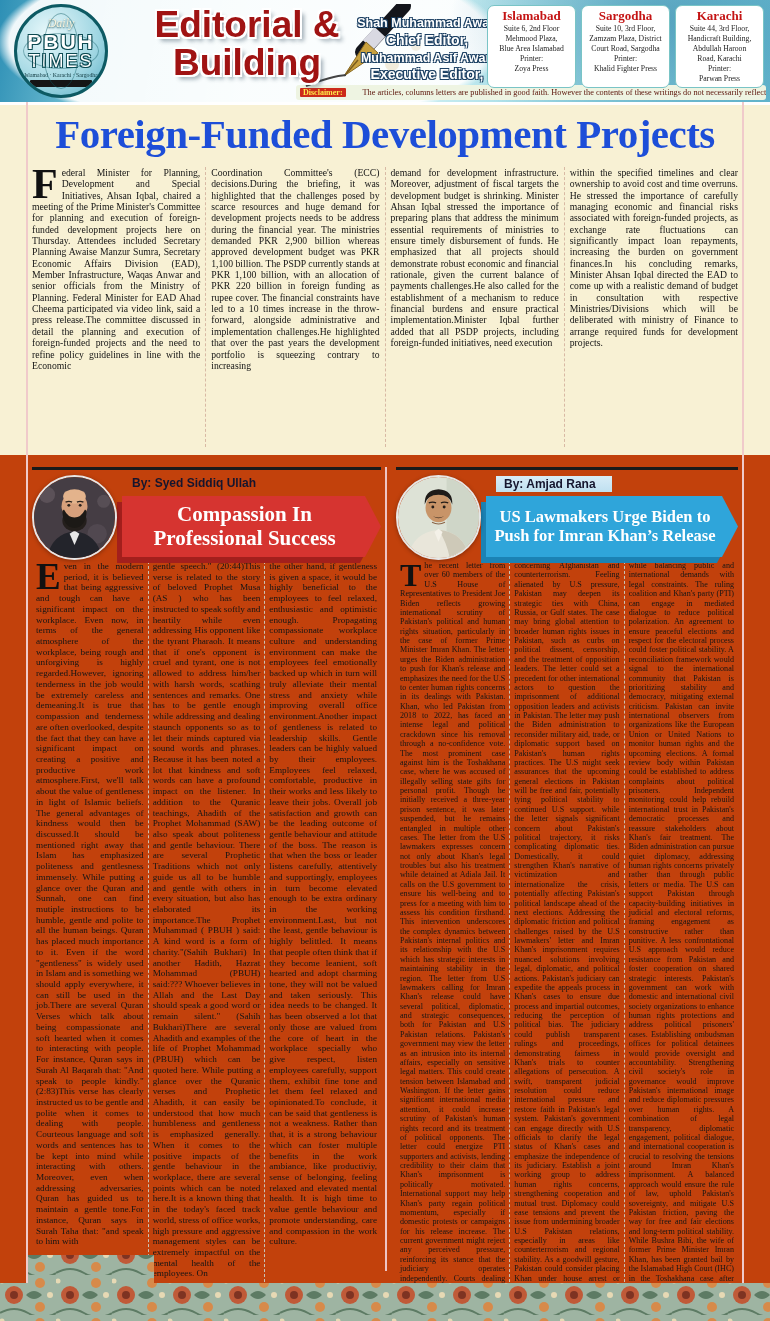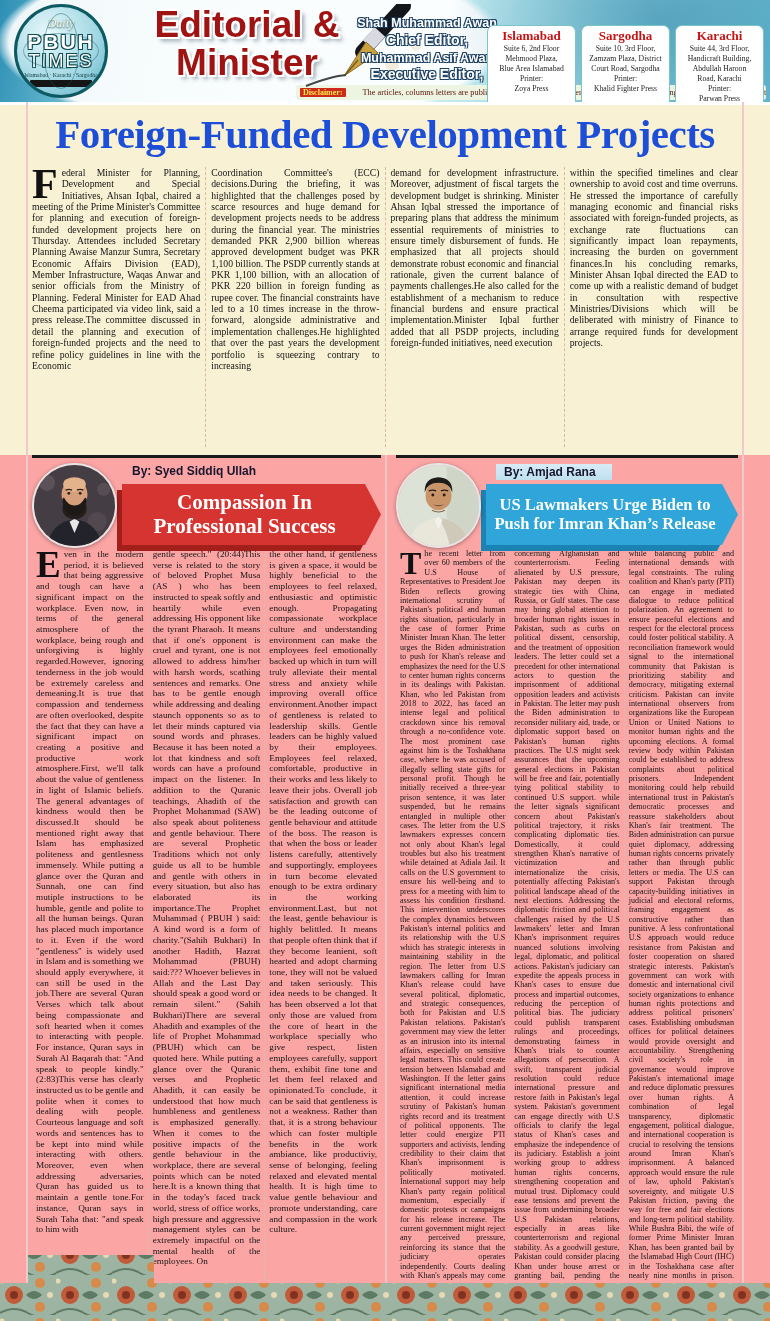--- a/index.html
+++ b/index.html
@@ -34,41 +34,41 @@
 
   .pen { position:absolute; left:292px; top:4px; width:150px; height:94px; z-index:1; }
 
   .editors { position:absolute; left:338px; top:16px; width:148px; text-align:center; z-index:2;margin-left:15px; }
   .editors .name { display:block; font-family:"Liberation Sans",sans-serif; font-weight:bold; font-size:12.5px; color:#fff; line-height:1.25;
     text-shadow:-1px -1px 0 #1b3f62,1px -1px 0 #1b3f62,-1px 1px 0 #1b3f62,1px 1px 0 #1b3f62; }
   .editors .role { display:block; font-family:"Liberation Sans",sans-serif; font-weight:bold; font-size:14px; color:#fff; margin-bottom:3px;
     text-shadow:-1px -1px 0 #1b3f62,1px -1px 0 #1b3f62,-1px 1px 0 #1b3f62,1px 1px 0 #1b3f62; }
 
   .offices { position:absolute; left:487px; top:5px; display:flex; gap:5px; z-index:2; }
-  .office { width:89px; background:#fff; border:1.5px solid #79c4c6; border-radius:7px; padding:2px 2px 3px; text-align:center;margin-top:20px; }
+  .office { width:89px; background:#fff; border:1.5px solid #79c4c6; border-radius:7px; padding:2px 2px 3px; text-align:center; }
   .office .city { font-weight:bold; font-size:13px; color:#c41414; line-height:1.2; }
   .office .addr { font-size:7.7px; line-height:1.3; color:#1d1d1d; white-space:pre-line; }
 
   .disclaimer { position:absolute; left:296px; top:85px; right:4px; height:15px; background:#eef4e2; border-radius:3px;
     display:flex; align-items:center; gap:17px; padding:0 4px; font-size:8.3px; color:#5a1208; white-space:nowrap; overflow:hidden; }
   .disclaimer .lbl { background:#cc2a1a; color:#ffe84a; font-weight:bold; font-size:8px; padding:0 3px; border-radius:1px; }
 
   
   .headline { height:60px; background:#f8f1d4; border-top:3px solid #fff; display:flex; align-items:center; justify-content:center; }
   .headline h1 { font-family:Liberation Serif, serif; font-weight:bold; font-size:41px; color:#1d4ed8; letter-spacing:-.5px; }
 
   
   .editorial { height:293px; background:#f8f1d4; padding:5px 27px 8px; display:flex; }
   .ed-col { flex:1; font-size:9.7px; line-height:1.17; text-align:justify; color:#141414; overflow:hidden; padding:0 5px; }
   .ed-col:not(:last-child) { border-right:1px dashed #d8b9a4; }
   .dropcap { float:left; font-weight:bold; color:#111; font-family:"Liberation Serif",serif; }
   .ed-col .dropcap { font-size:42px; line-height:33px; padding:1px 4px 0 0; }
 
   
-  .articles { display:flex; height:828px; padding:0 28px; position:relative; background:#fca5a5; }
+  .articles { display:flex; height:828px; padding:12px 28px; position:relative; background:#c2410c; }
   .article { width:50%; padding:0 4px; }
   .article.right { border-left:2px solid #eec4c4; padding-left:9px; }
 
   .art-header { position:relative; height:92px; border-top:3px solid #1a1a1a; }
   .photo { position:absolute; left:0; top:5px; width:85px; height:85px; border-radius:50%; overflow:hidden;
     border:2px solid #e6e6e6; box-shadow:0 1px 4px rgba(0,0,0,.35); z-index:2; }
   .photo svg { display:block; width:100%; height:100%; }
   .byline { position:absolute; left:100px; top:6px; font-family:"Liberation Sans",sans-serif; font-weight:bold; font-size:12px; color:#15152e; z-index:2; }
   .article.right .byline { background:linear-gradient(#d7ecf7,#bfe0f0); padding:1px 16px 1px 8px; }
 
@@ -107,21 +107,21 @@
       <div class="mer2"></div>
       <span class="daily">Daily</span>
       <span class="soon">PBUH</span>
       <span class="times">TIMES</span>
       <span class="cities">Islamabad · Karachi · Sargodha</span>
       <div class="bar"></div>
     </div>
 
     <div class="section-title">
       <span class="t1">Editorial &amp;</span>
-      <span class="t2">Minister</span>
+      <span class="t2">Building</span>
     </div>
 
     <svg class="pen" viewBox="0 0 150 94">
       <line x1="112" y1="2" x2="70" y2="48" stroke="#14161c" stroke-width="14" stroke-linecap="round"></line>
       <line x1="88" y1="28" x2="76" y2="41" stroke="#d9d9e2" stroke-width="14"></line>
       <polygon points="74,38 86,49 52,72" fill="#c9a13f" stroke="#8a6a22" stroke-width="1"></polygon>
       <line x1="66" y1="56" x2="54" y2="70" stroke="#7a5c1e" stroke-width="1.5"></line>
       <path d="M14 82 Q40 72 54 71" stroke="#444" stroke-width="2" fill="none"></path>
       <circle cx="100" cy="60" r="7" fill="#e9d9b8" opacity=".5"></circle>
       <circle cx="124" cy="42" r="5" fill="#e9d9b8" opacity=".4"></circle>

